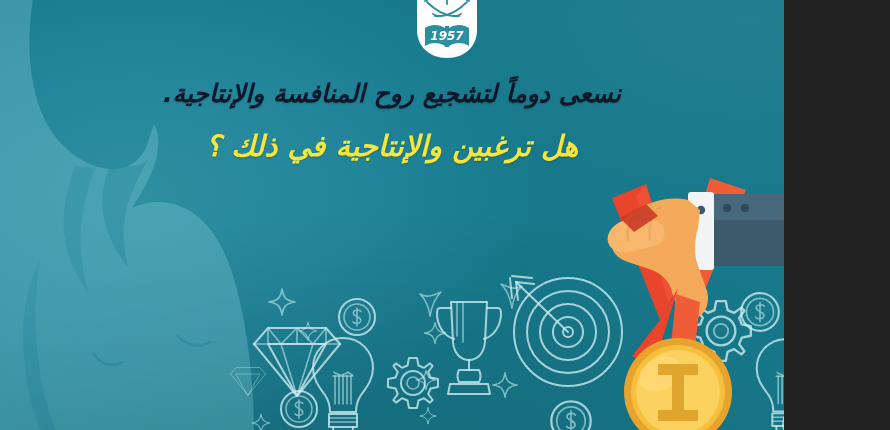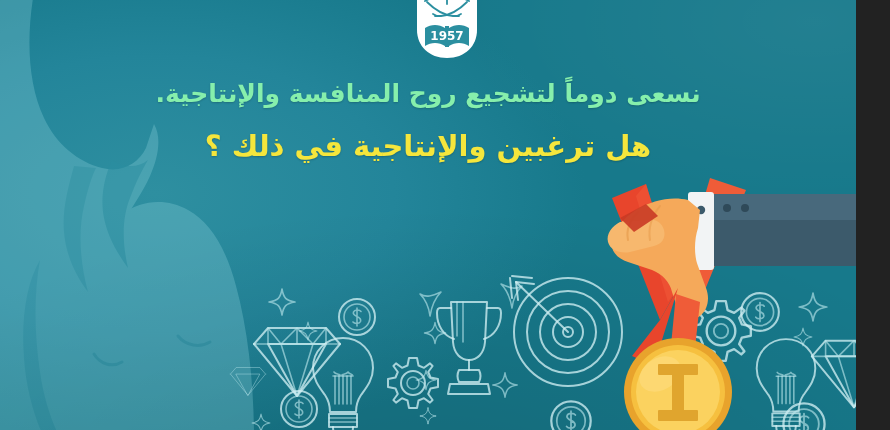--- a/index.html
+++ b/index.html
@@ -1,22 +1,23 @@
 <!DOCTYPE html>
 <html><head>
 <meta charset="utf-8">
 <style>
   html,body{margin:0;padding:0;background:#222;}
   *{box-sizing:border-box;}
   .banner{
     position:relative;
-    width:856px;height:430px;
+    width:784px;height:430px;
     overflow:hidden;
     background:#17798b;
     font-family:"DejaVu Sans","Liberation Sans",sans-serif;
+    font-style:italic;
     -webkit-font-smoothing:antialiased;
   }
   
   .bg-base{position:absolute;inset:0;background:
       radial-gradient(ellipse 70% 80% at 18% 45%, #2e8fa0 0%, #23859a 40%, #17798b 72%),
       linear-gradient(120deg,#0f6f82 0%,#17798b 35%,#1d8295 70%,#17798b 100%);}
   .bg-shade{position:absolute;inset:0;background:
       radial-gradient(ellipse 120% 120% at 50% 120%, rgba(0,0,0,.14) 0%, rgba(0,0,0,0) 60%),
       radial-gradient(ellipse 60% 60% at 95% 5%, rgba(255,255,255,.05) 0%, rgba(255,255,255,0) 70%);}
 
@@ -30,21 +31,21 @@
   .ln{fill:none;stroke:#cfeef2;stroke-width:2;stroke-linecap:round;stroke-linejoin:round;opacity:.78;}
   .ln-t{fill:none;stroke:#bde8ee;stroke-width:1.6;stroke-linecap:round;stroke-linejoin:round;opacity:.62;}
 
   
   .logo{position:absolute;left:411px;top:-30px;width:72px;height:96px;}
   .logo svg{width:100%;height:100%;display:block;}
 
   
   .copy{position:absolute;left:0;right:0;top:78px;text-align:center;direction:rtl;}
   .line1{
-    color:#86efac;font-size:25px;font-weight:bold;letter-spacing:0px;
+    color:#0f172a;font-size:25px;font-weight:bold;letter-spacing:0px;
     line-height:1.25;text-shadow:0 1px 2px rgba(0,0,0,.18);
     padding:0 120px;
   }
   .line2{
     color:#f5e63c;font-size:29px;font-weight:bold;
     line-height:1.25;margin-top:19px;text-shadow:0 1px 2px rgba(0,0,0,.20);
     padding:0 150px;
   }
 
   

